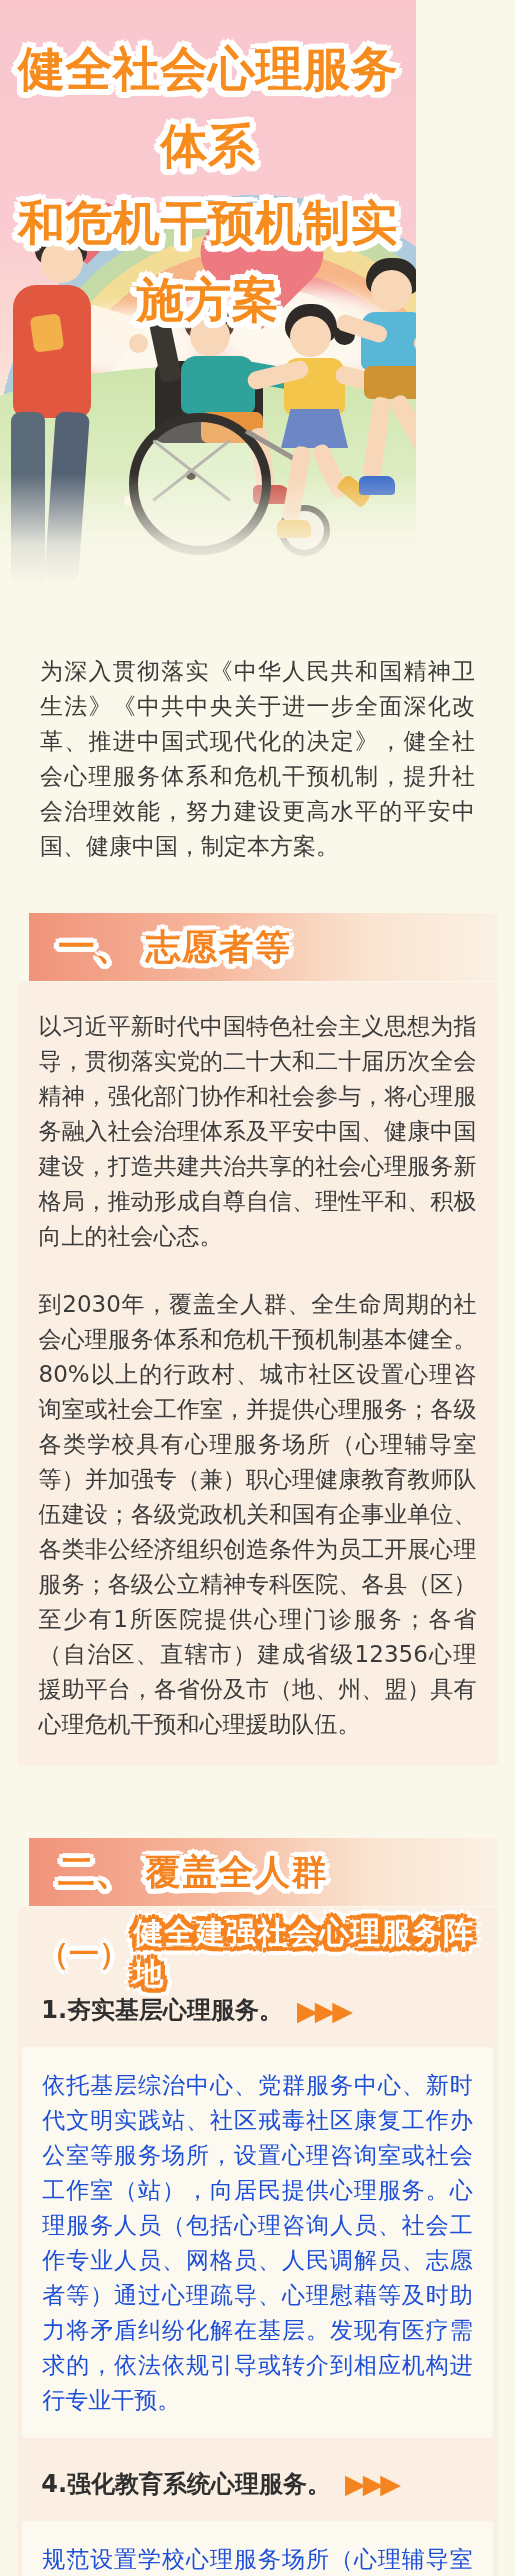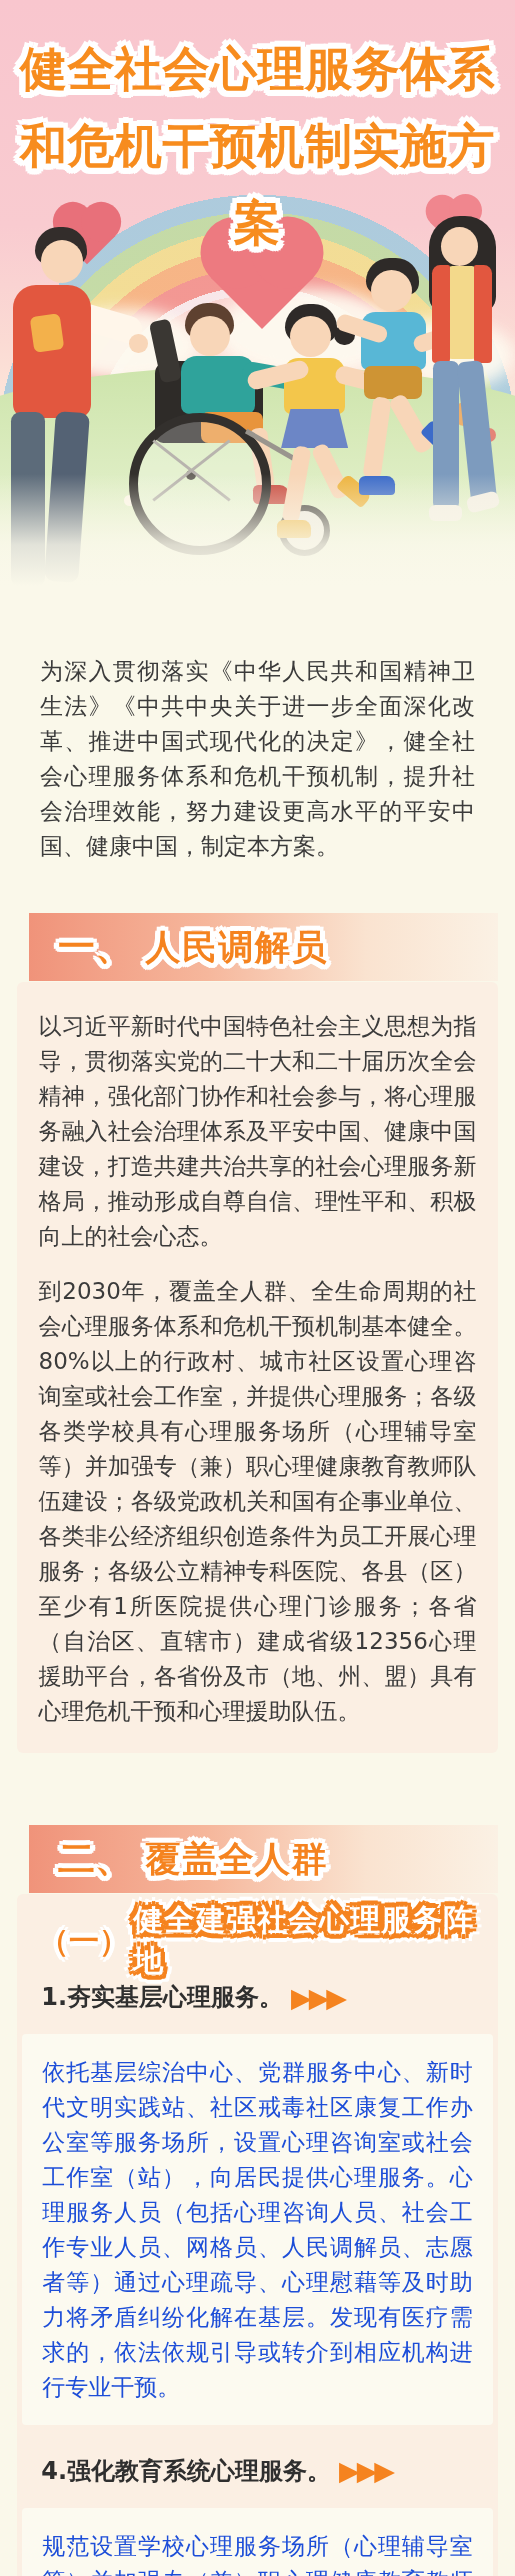--- a/index.html
+++ b/index.html
@@ -4,21 +4,21 @@
 <style>
   html,body{margin:0;padding:0;}
   body{
     width:515px;height:3065px;overflow:hidden;position:relative;
     background:#FAF8EA;
     font-family:"DejaVu Sans",sans-serif;
     -webkit-font-smoothing:antialiased;
   }
   
   .hero{
-    position:relative;width:515px;height:592px;overflow:hidden;
+    position:relative;width:416px;height:592px;overflow:hidden;
     background:linear-gradient(180deg,#F9C6CE 0%,#F9CBD0 38%,#FBDBD4 58%,#FBEADC 72%,#F2EFD9 86%,#FAF8EA 100%);
   }
   .rainbow{
     position:absolute;left:-31px;top:155px;width:577px;height:289px;opacity:.9;
     background:radial-gradient(289px 278px at 50% 100%,
       rgba(255,255,255,0) 0 155px,
       #F8E9EC 155px 164px,
       #F2918C 164px 183px,
       #F6B27E 183px 203px,
       #F2DE8F 203px 223px,
@@ -70,38 +70,38 @@
       -3.6px -3.6px 0 #fff,3.6px -3.6px 0 #fff,-3.6px 3.6px 0 #fff,3.6px 3.6px 0 #fff,
       -5.2px 2.1px 0 #fff,5.2px 2.1px 0 #fff,-2.1px 5.2px 0 #fff,2.1px 5.2px 0 #fff;
   }
   .sec-num{font-size:37px;font-weight:900;color:#F5831F;}
   .sec-title{font-size:35px;font-weight:900;color:#F5831F;letter-spacing:1.5px;}
   .card{
     margin:1px 17px 0;background:#FBEFE3;border-radius:6.2px;
   }
   .card1{padding:27px 21.6px 24px;}
   .card p{margin:0;font-size:23px;line-height:35px;color:#3B3B3B;text-align:justify;}
-  .card1 p + p{margin-top:20px;}
+  .card1 p + p{margin-top:33px;}
   .card2{padding:27px 4.6px 20px;}
   .pill{margin-left:17.5px;display:flex;align-items:center;gap:4.1px;height:40px;}
   .pill-label{
     font-size:30px;font-weight:900;color:#F5831F;
     text-shadow:
       0 -4.6px 0 #fff,0 4.6px 0 #fff,-4.6px 0 0 #fff,4.6px 0 0 #fff,
       -3.1px -3.1px 0 #fff,3.1px -3.1px 0 #fff,-3.1px 3.1px 0 #fff,3.1px 3.1px 0 #fff;
   }
   .pill-text{
     font-size:30px;font-weight:900;color:#FFFFFF;letter-spacing:1px;
     text-shadow:
       0 -4.6px 0 #F5831F,0 4.6px 0 #F5831F,-4.6px 0 0 #F5831F,4.6px 0 0 #F5831F,
       -3.6px -3.6px 0 #F5831F,3.6px -3.6px 0 #F5831F,-3.6px 3.6px 0 #F5831F,3.6px 3.6px 0 #F5831F,
       0 -8.8px 0 #fff,0 8.8px 0 #fff,-8.8px 0 0 #fff,8.8px 0 0 #fff,
       -6.7px -6.7px 0 #fff,6.7px -6.7px 0 #fff,-6.7px 6.7px 0 #fff,6.7px 6.7px 0 #fff;
   }
-  .item-head{margin:20.6px 0 0 19.6px;display:flex;align-items:center;gap:8px;height:31px;}
+  .item-head{margin:20.6px 0 0 19.6px;display:flex;align-items:center;gap:14px;height:31px;}
   .item-head .txt{font-size:24px;font-weight:700;color:#2F2F2F;}
   .arrows{font-size:27px;color:#F5831F;letter-spacing:-3.1px;line-height:1;}
   .white-card{
     margin:21.6px 0 0;background:#FCFAF0;border-radius:4.1px;padding:20.6px 20.6px;
   }
   .white-card p{margin:0;font-size:23px;line-height:35px;color:#1d4ed8;text-align:justify;}
   .item-head.second{margin-top:30px;}
 </style>
 </head>
 <body>
@@ -198,21 +198,21 @@
   <div class="hero-title">
     <div>健全社会心理服务体系</div>
     <div>和危机干预机制实施方案</div>
   </div>
 </div>
 
 <p class="intro">为深入贯彻落实《中华人民共和国精神卫生法》《中共中央关于进一步全面深化改革、推进中国式现代化的决定》，健全社会心理服务体系和危机干预机制，提升社会治理效能，努力建设更高水平的平安中国、健康中国，制定本方案。</p>
 
 <div class="sec-head">
   <span class="sec-num ow">一、</span>
-  <span class="sec-title ow">人民调解员</span>
+  <span class="sec-title ow">志愿者等</span>
 </div>
 
 <div class="card card1">
   <p>以习近平新时代中国特色社会主义思想为指导，贯彻落实党的二十大和二十届历次全会精神，强化部门协作和社会参与，将心理服务融入社会治理体系及平安中国、健康中国建设，打造共建共治共享的社会心理服务新格局，推动形成自尊自信、理性平和、积极向上的社会心态。</p>
   <p>到2030年，覆盖全人群、全生命周期的社会心理服务体系和危机干预机制基本健全。80%以上的行政村、城市社区设置心理咨询室或社会工作室，并提供心理服务；各级各类学校具有心理服务场所（心理辅导室等）并加强专（兼）职心理健康教育教师队伍建设；各级党政机关和国有企事业单位、各类非公经济组织创造条件为员工开展心理服务；各级公立精神专科医院、各县（区）至少有1所医院提供心理门诊服务；各省（自治区、直辖市）建成省级12356心理援助平台，各省份及市（地、州、盟）具有心理危机干预和心理援助队伍。</p>
 </div>
 
 <div class="sec-head">
   <span class="sec-num ow">二、</span>
   <span class="sec-title ow">覆盖全人群</span>

